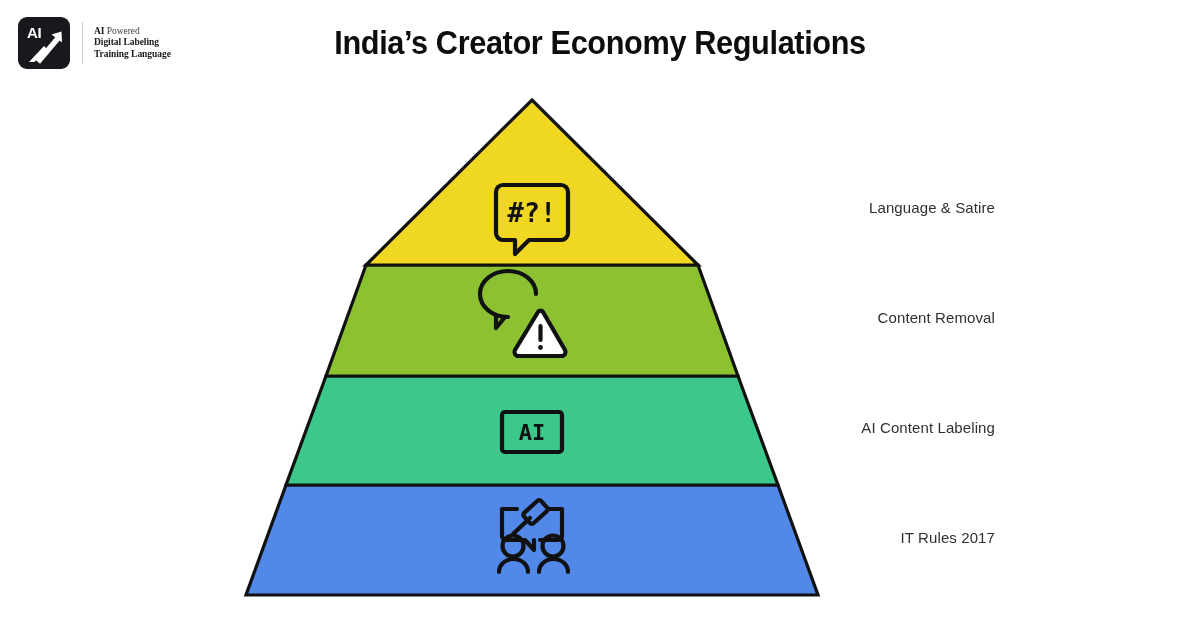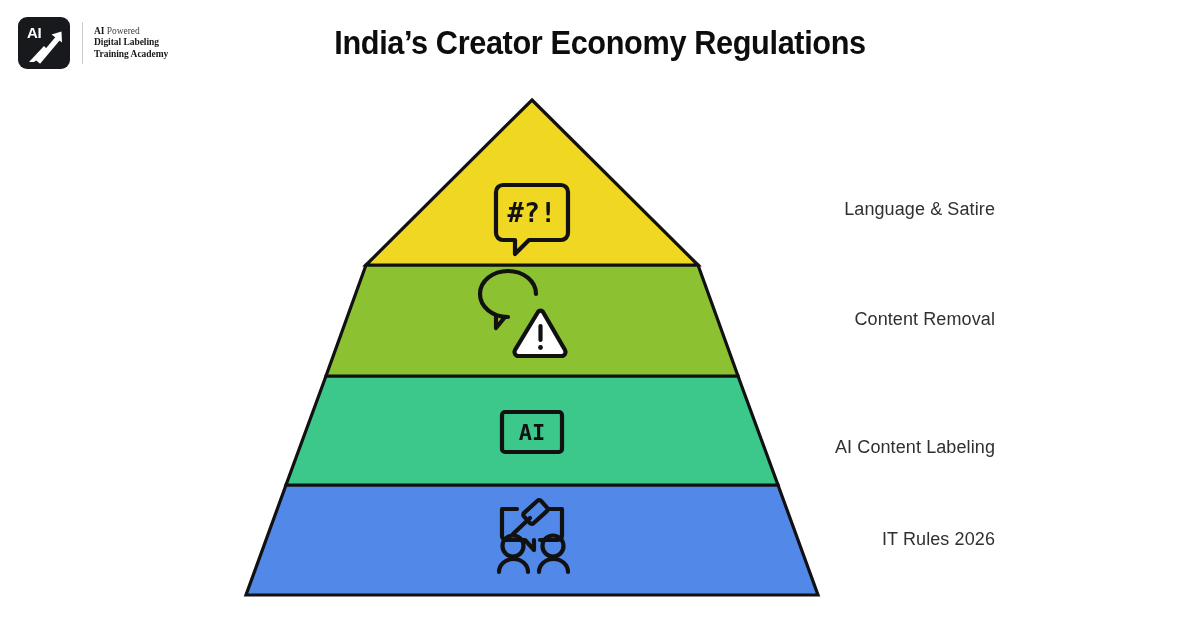--- a/index.html
+++ b/index.html
@@ -69,48 +69,48 @@
   }
   #pyramid-wrap svg { display:block; }
 
   .tier-icon-label { font-family:"DejaVu Sans Mono", monospace; }
 
   
   .side-label {
     position:absolute;
     right:205px;
     text-align:right;
-    font-size:18px;
+    font-size:15px;
     color:#2e3033;
     font-family:"Liberation Sans", sans-serif;
     white-space:nowrap;
     letter-spacing:0.1px;
   }
   #label-0 { top:199px; }
   #label-1 { top:309px;margin-left:27px; }
-  #label-2 { top:437px; }
+  #label-2 { top:419px; }
   #label-3 { top:529px; }
 </style>
 </head>
 <body>
 
 <div id="logo-block">
   <div id="logo-mark">
     <span class="ai-text">AI</span>
     <svg width="52" height="52" viewBox="0 0 52 52">
       <path d="M11 45 L26 29 L31 34 L16 45 Z" fill="#ffffff"></path>
       <path d="M20 45 L41 20" stroke="#ffffff" stroke-width="5.4" stroke-linecap="butt" fill="none"></path>
       <path d="M43.5 14.5 L44 25.5 L33.5 17.5 Z" fill="#ffffff"></path>
     </svg>
   </div>
   <div id="logo-divider"></div>
   <div id="logo-text">
     <div><span class="lt-bold">AI</span><span class="lt-reg"> Powered</span></div>
     <div class="lt-bold">Digital Labeling</div>
-    <div class="lt-bold">Training Academy</div>
+    <div class="lt-bold">Training Language</div>
   </div>
 </div>
 
 <div id="page-title">India’s Creator Economy Regulations</div>
 
 <div id="pyramid-wrap">
   <svg width="1200" height="628" viewBox="0 0 1200 628" xmlns="http://www.w3.org/2000/svg">
 
     <polygon points="286,485 778,485 818,595 246,595" fill="#5289E8" stroke="#111111" stroke-width="3.2" stroke-linejoin="miter"></polygon>
 
@@ -152,13 +152,13 @@
       <circle cx="553" cy="546" r="10.5" fill="none" stroke="#111111" stroke-width="4.2"></circle>
       <path d="M539,572 a14.5,13 0 0 1 29,0" fill="none" stroke="#111111" stroke-width="4.2" stroke-linecap="round"></path>
     </g>
 
   </svg>
 </div>
 
 <div class="side-label" id="label-0">Language &amp; Satire</div>
 <div class="side-label" id="label-1">Content Removal</div>
 <div class="side-label" id="label-2">AI Content Labeling</div>
-<div class="side-label" id="label-3">IT Rules 2026</div>
+<div class="side-label" id="label-3">IT Rules 2017</div>
 
 </body></html>

